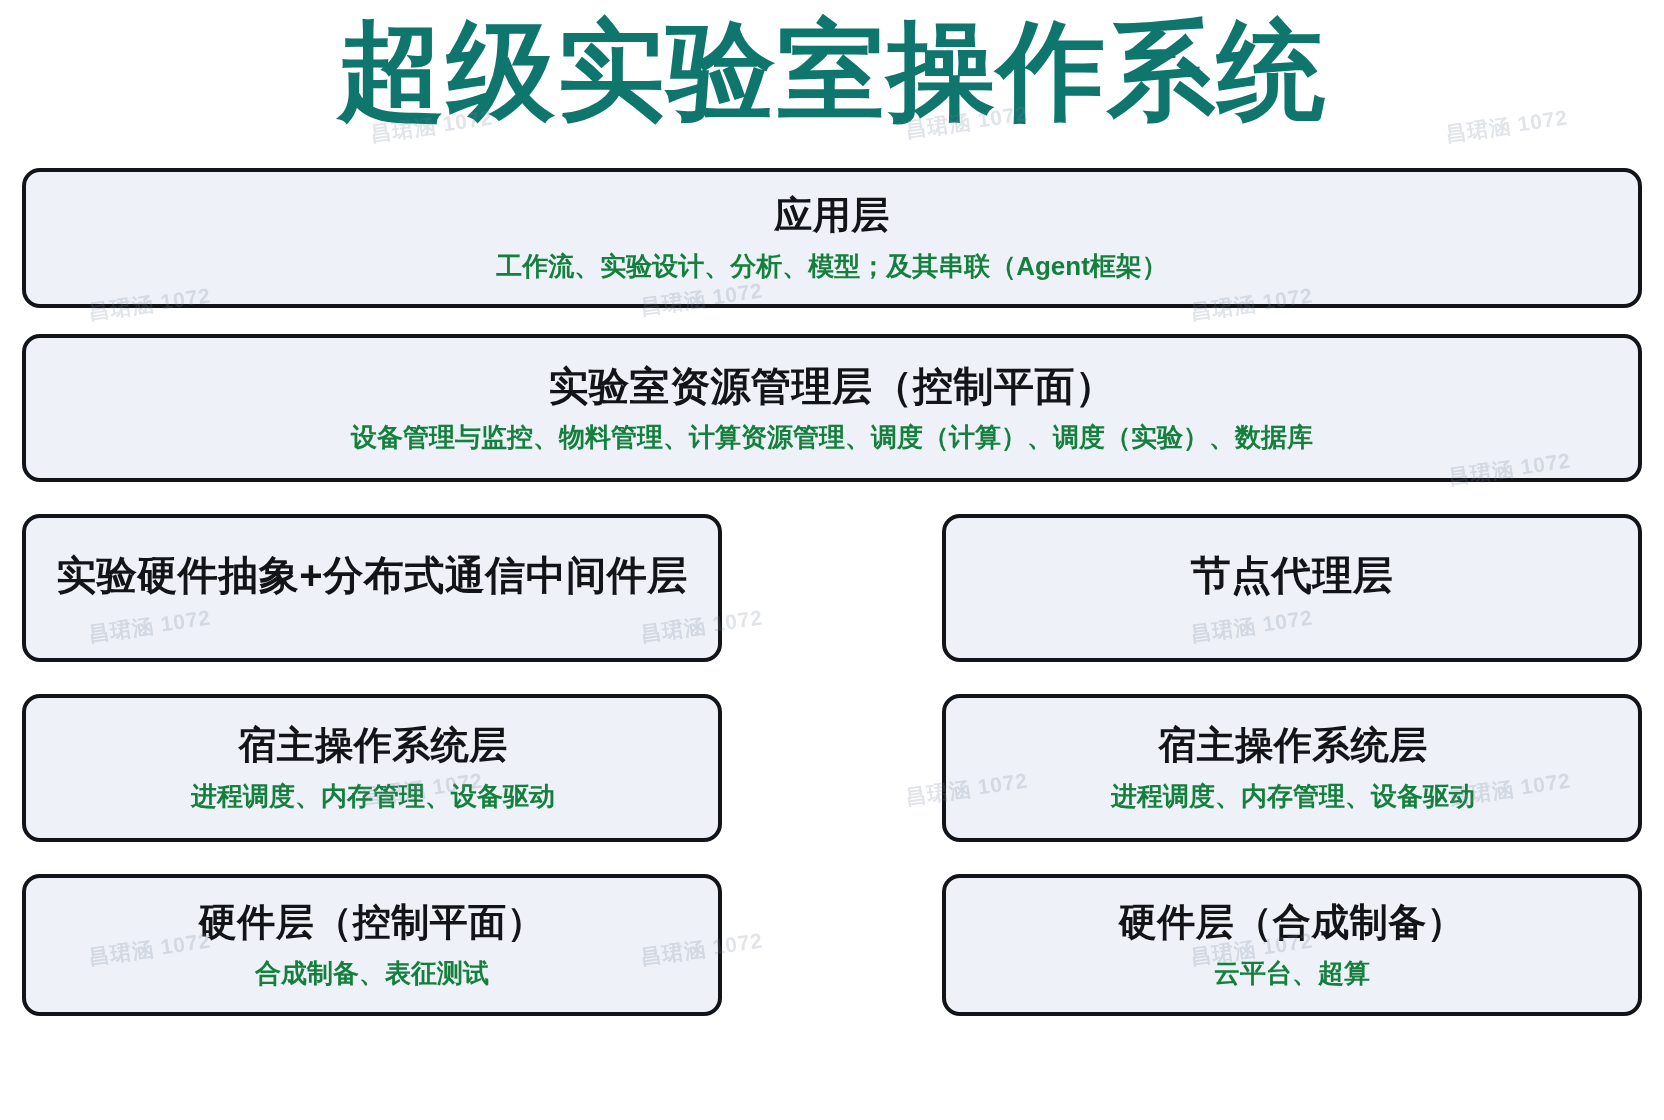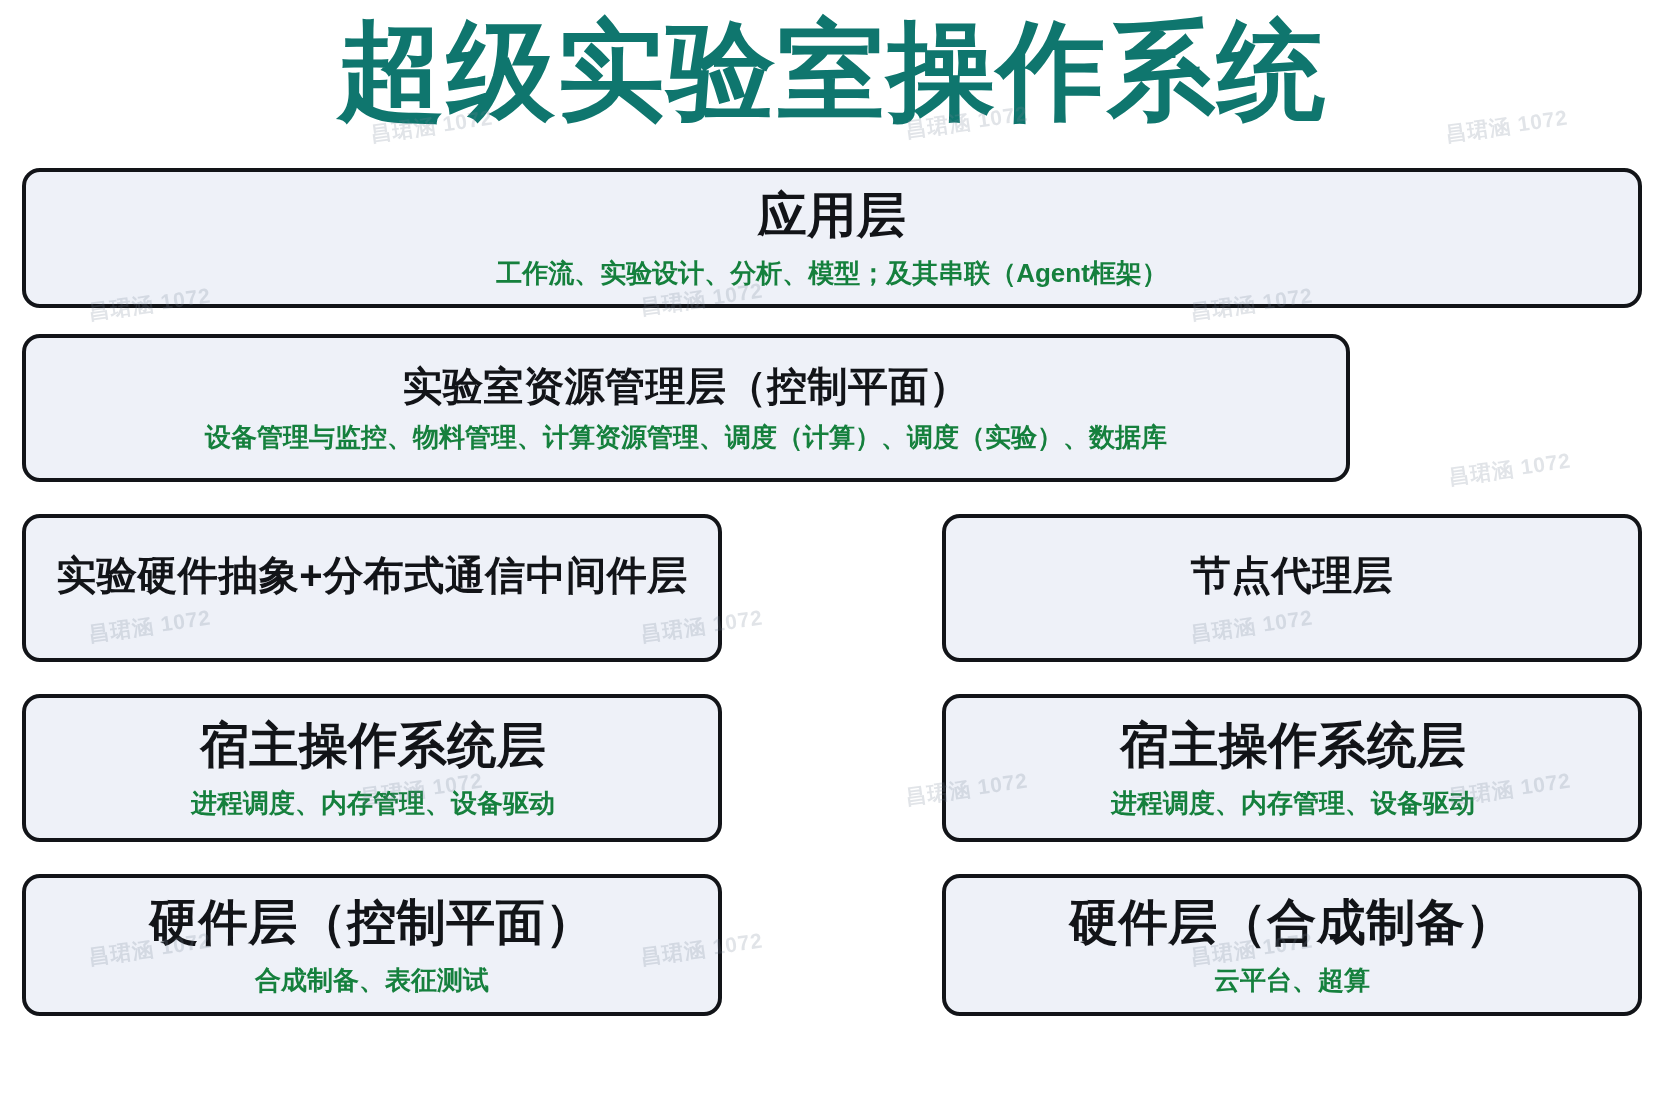--- a/index.html
+++ b/index.html
@@ -87,41 +87,41 @@
     color: #121418;
   }
   .box-sub {
     margin-top: 10px;
     font-size: 26px;
     font-weight: 700;
     line-height: 1.3;
     color: #15803d;
   }
   .box-head.big {
-    font-size: 49px;
+    font-size: 38px;
   }
   .box-head.xl {
     font-size: 40px;
   }
 
   .row {
     display: flex;
     gap: 140px;
     justify-content: space-between;
   }
 
   
   #row-app {
     height: 140px;
     width: 1620px;
     margin-bottom: 26px;
   }
   #row-resource {
     height: 148px;
-    width: 1328px;
+    width: 1620px;
     margin-bottom: 32px;
   }
   .half {
     width: 700px;
   }
   #row-middleware {
     margin-bottom: 32px;
   }
   #row-middleware .half {
     height: 148px;

